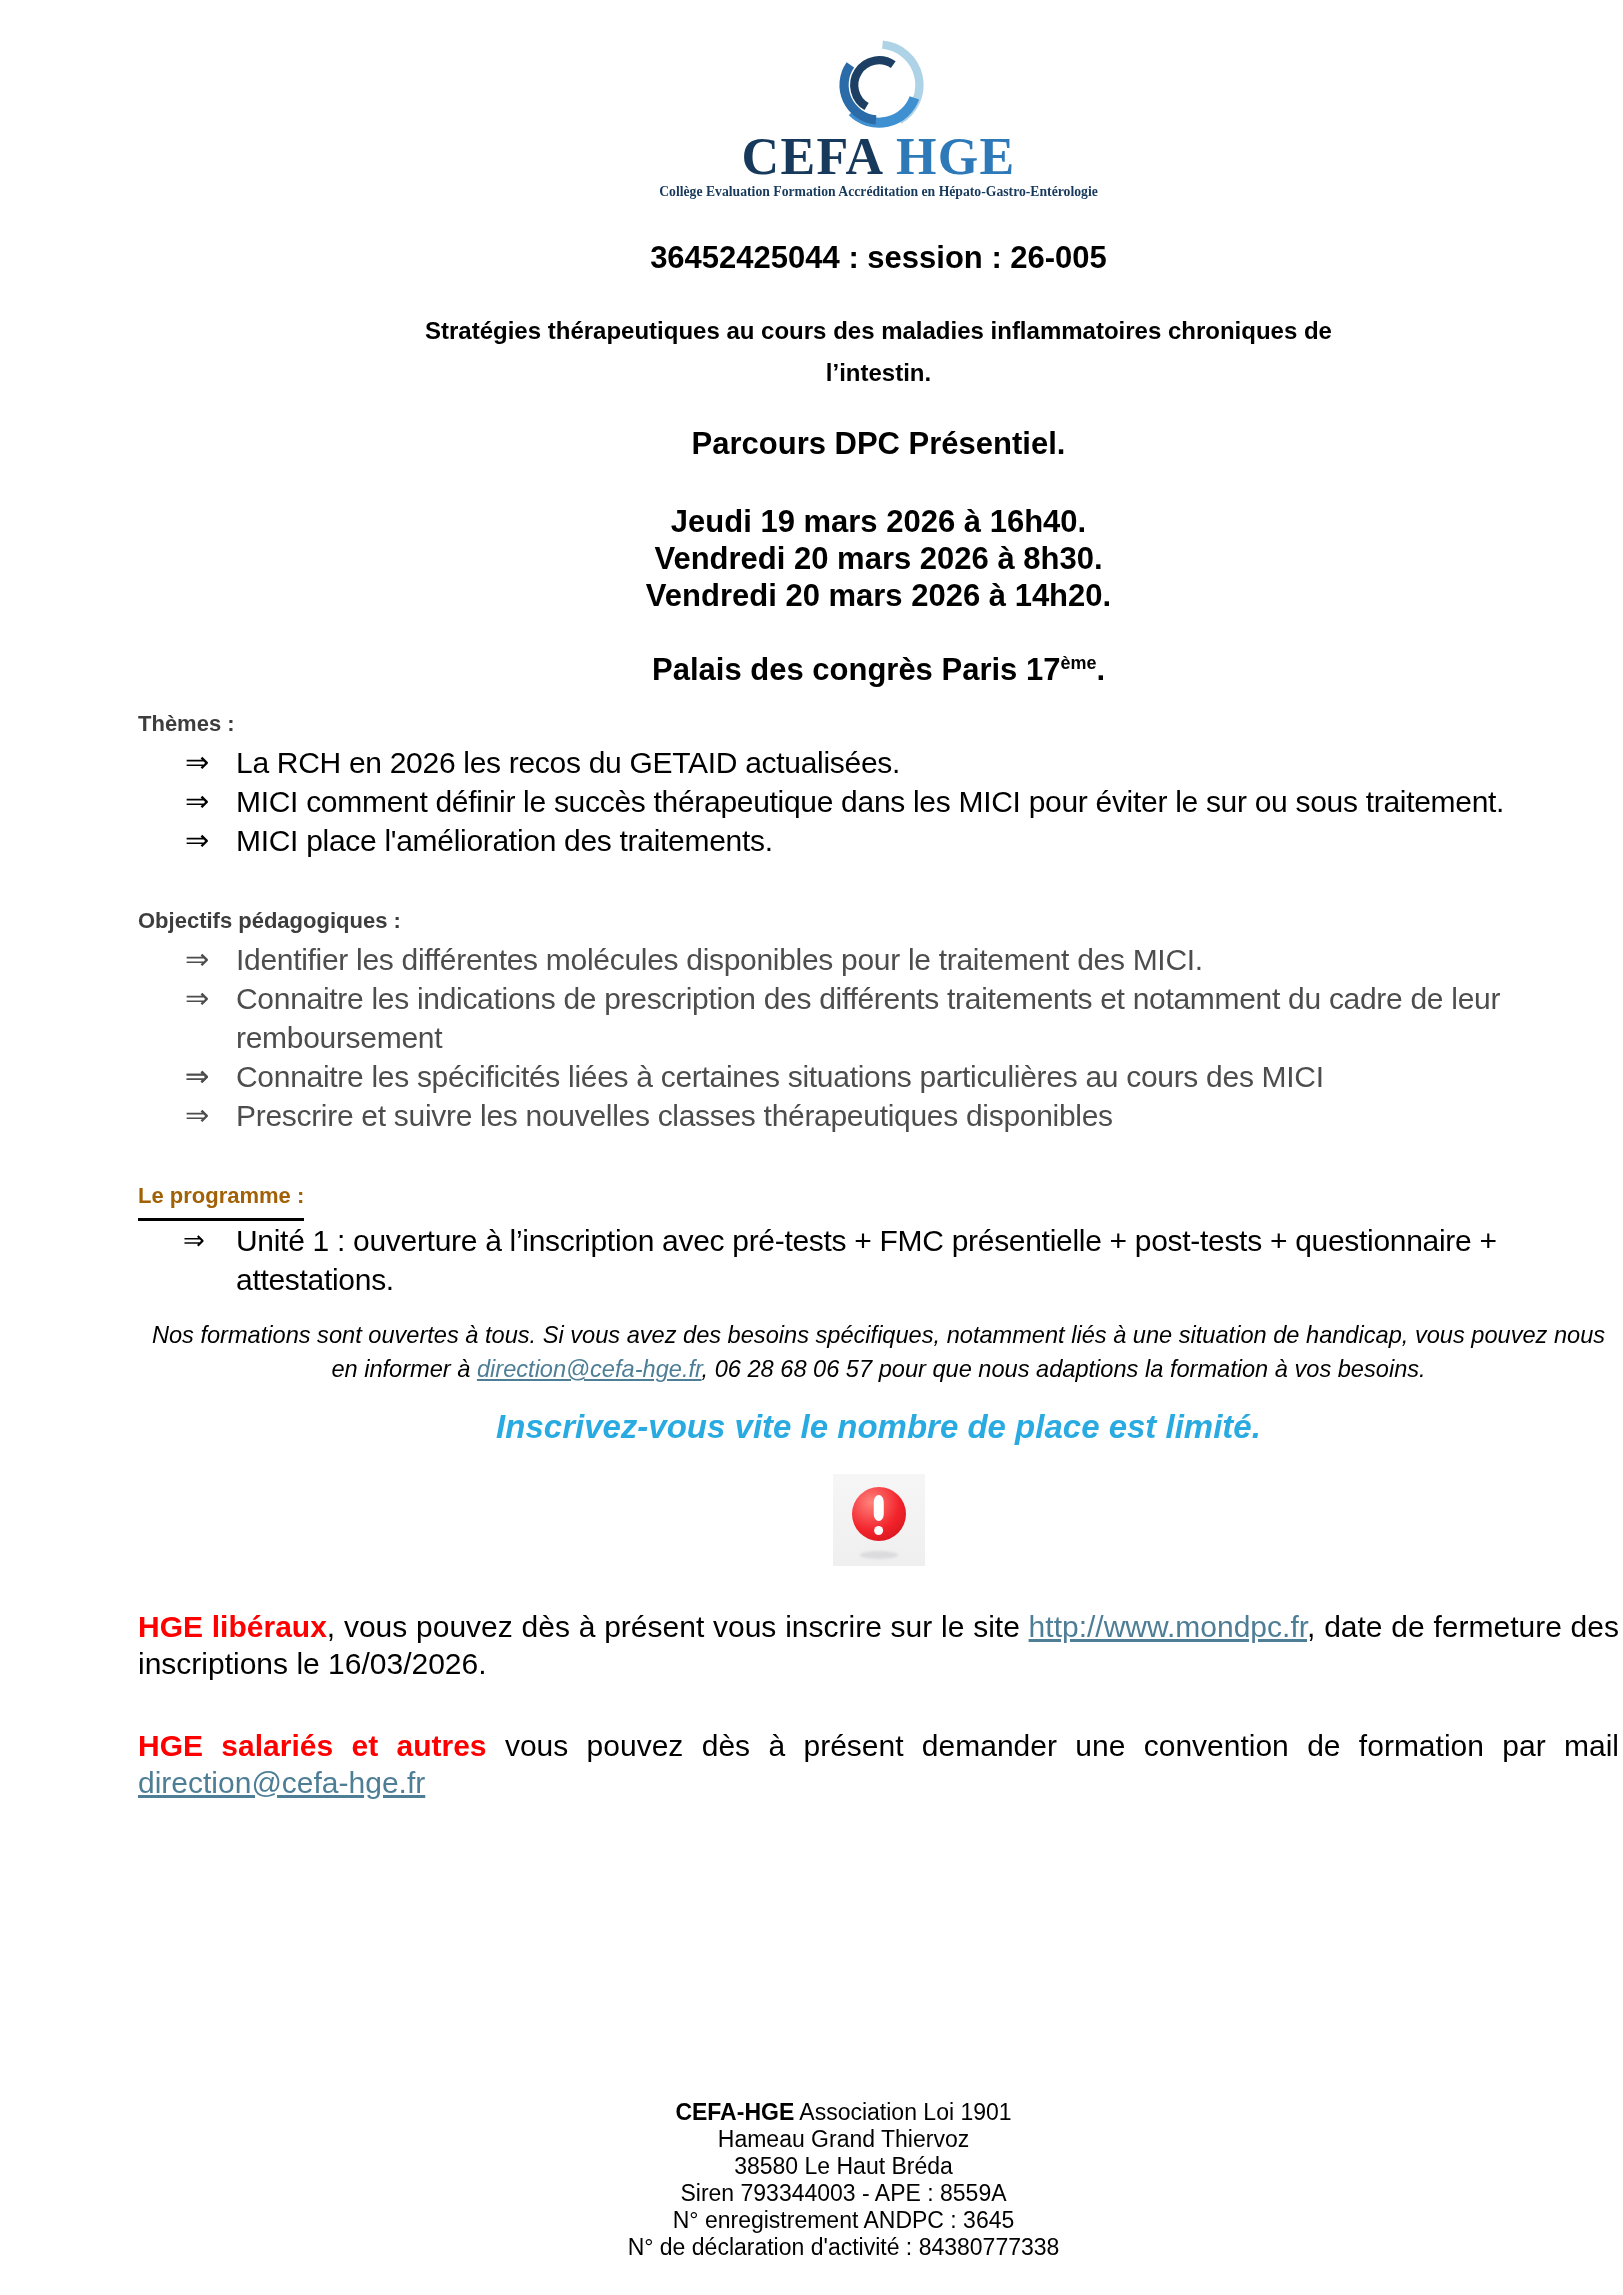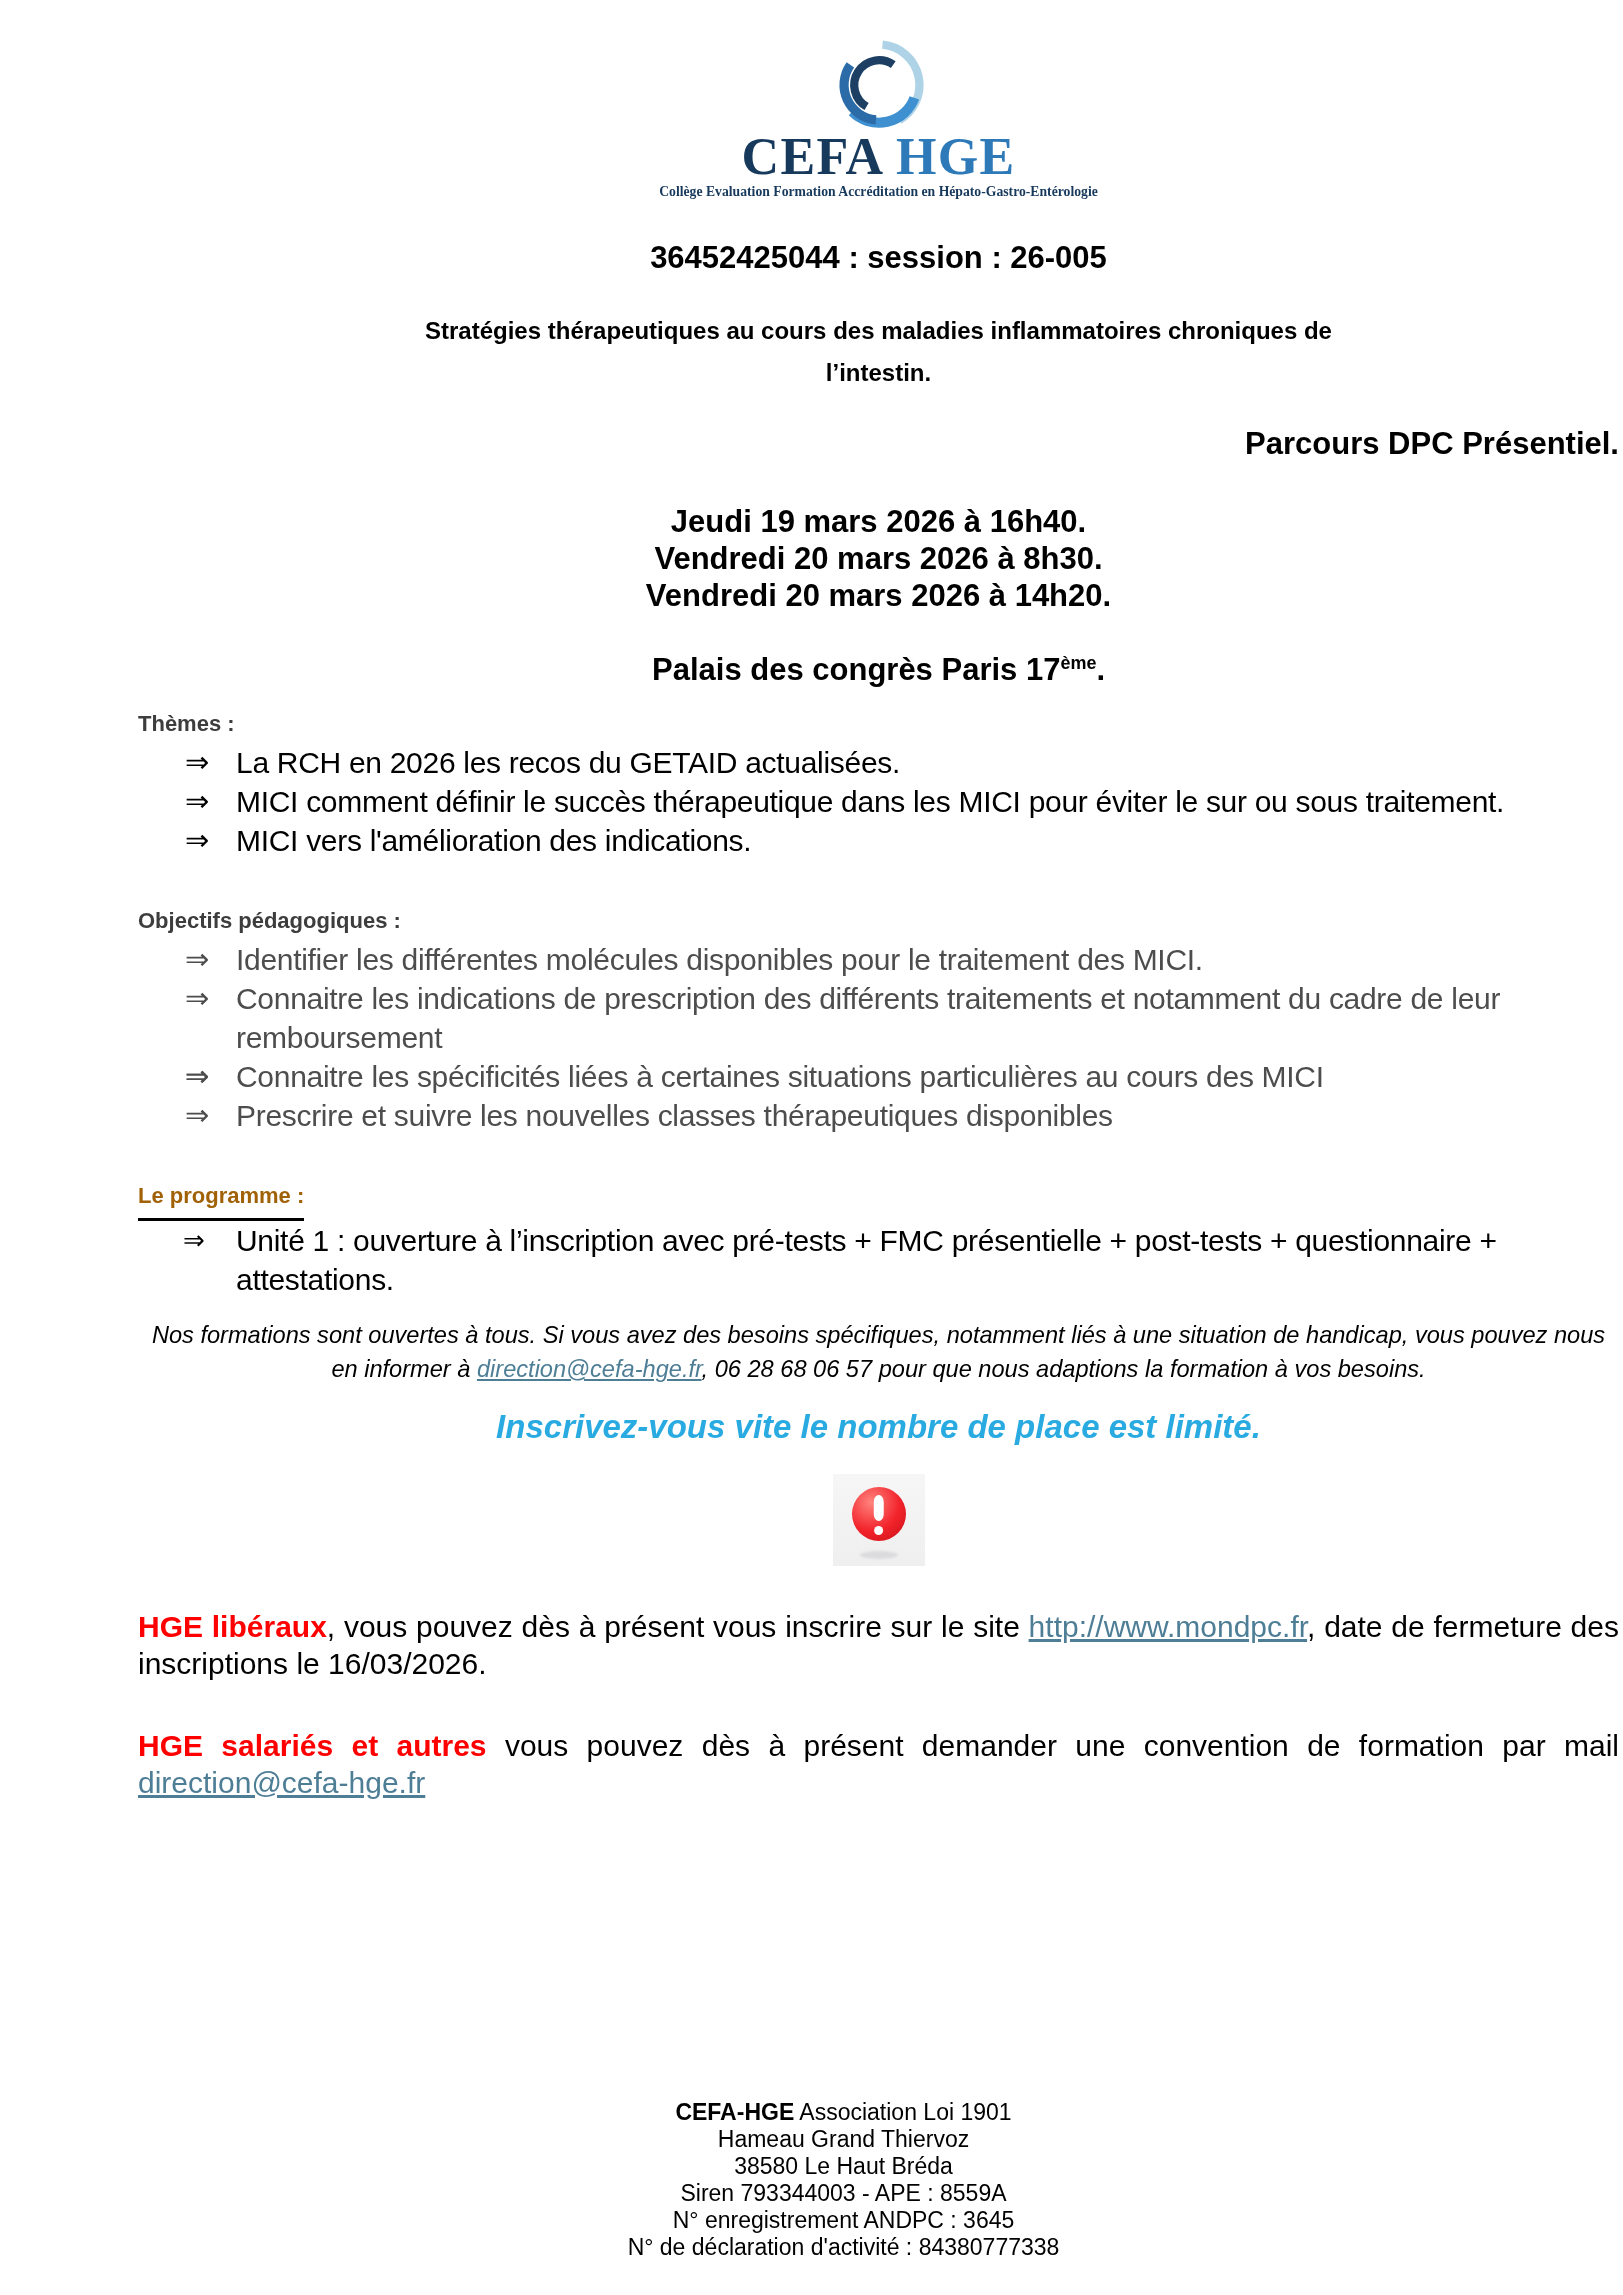--- a/index.html
+++ b/index.html
@@ -12,21 +12,21 @@
   .logo{text-align:center;}
   .logo-swirl{display:block;margin:0 auto;width:92px;height:92px;}
   .wordmark{font-family:"Liberation Serif",serif;font-weight:bold;font-size:52px;line-height:52px;letter-spacing:1.3px;}
   .wm-dark{color:#17395c;}
   .wm-light{color:#2e7ab9;}
   .tagline{font-family:"Liberation Serif",serif;font-weight:bold;font-size:13.7px;line-height:17px;color:#17395c;}
   
   .center{text-align:center;}
   .session-line{margin:39px 0 0;font-size:31px;line-height:37px;font-weight:bold;}
   .course-title{margin:34px 0 0;font-size:24px;line-height:42px;font-weight:bold;}
-  .format-line{margin:31px 0 0;font-size:31px;line-height:37px;font-weight:bold;text-align:right;}
+  .format-line{margin:31px 0 0;font-size:31px;line-height:37px;font-weight:bold;}
   .dates-block{margin:41px 0 0;font-size:31px;line-height:37px;font-weight:bold;}
   .venue-line{margin:37px 0 0;font-size:31px;line-height:37px;font-weight:bold;}
   .venue-line sup{font-size:58%;line-height:0;}
   
   .section-heading{margin:0;font-size:22px;line-height:38px;font-weight:bold;color:#3d3d3d;}
   .h-themes{margin-top:17px;}
   .h-objectives{margin-top:42px;}
   .h-program{margin-top:42px;color:#a16207;}
   .h-program .u{display:inline-block;border-bottom:3.3px solid #000;padding-bottom:2.6px;}
   ul.arrow-list{list-style:none;margin:0;padding:0;font-size:30px;line-height:39px;letter-spacing:-0.3px;}
@@ -88,21 +88,21 @@
 
   <p class="venue-line center"><span>Palais des congrès Paris 17</span><sup>ème</sup><span>.</span></p>
 
   <h2 class="section-heading h-themes">Thèmes :</h2>
   <ul class="arrow-list themes-list">
 
       <li><span class="arrow-glyph">⇒</span><span>La RCH en 2026 les recos du GETAID actualisées.</span></li>
 
       <li><span class="arrow-glyph">⇒</span><span>MICI comment définir le succès thérapeutique dans les MICI pour éviter le sur ou sous traitement.</span></li>
 
-      <li><span class="arrow-glyph">⇒</span><span>MICI vers l'amélioration des indications.</span></li>
+      <li><span class="arrow-glyph">⇒</span><span>MICI place l'amélioration des traitements.</span></li>
     </ul>
 
   <h2 class="section-heading h-objectives">Objectifs pédagogiques :</h2>
   <ul class="arrow-list objectives-list">
 
       <li><span class="arrow-glyph">⇒</span><span>Identifier les différentes molécules disponibles pour le traitement des MICI.</span></li>
 
       <li><span class="arrow-glyph">⇒</span><span>Connaitre les indications de prescription des différents traitements et notamment du cadre de leur remboursement</span></li>
 
       <li><span class="arrow-glyph">⇒</span></li>

